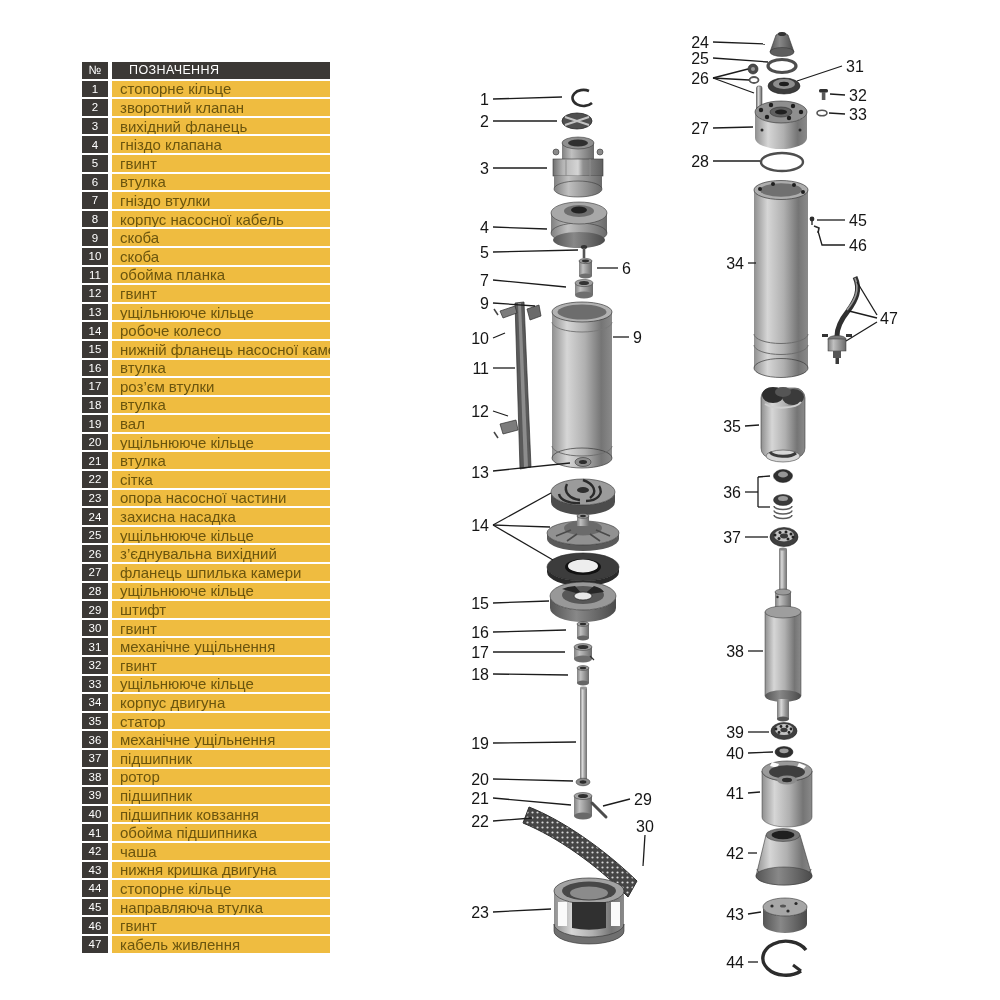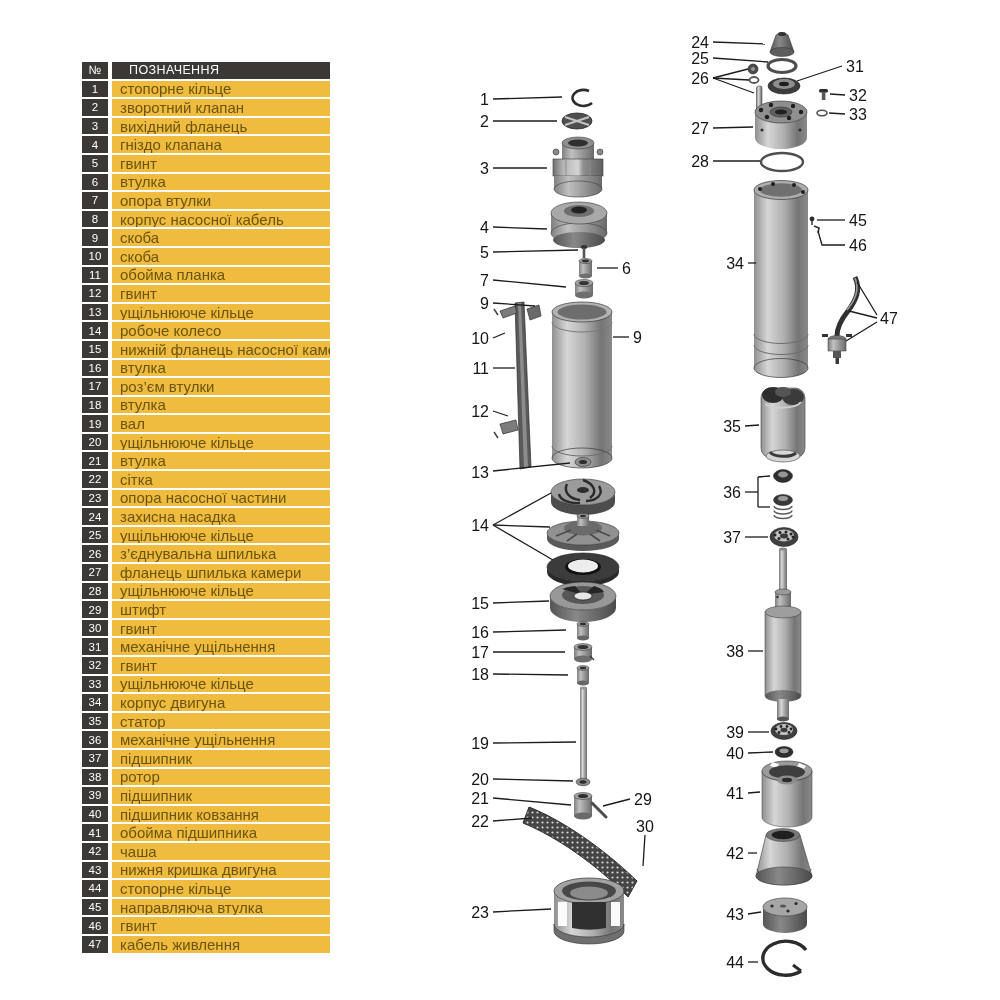--- a/index.html
+++ b/index.html
@@ -494,21 +494,21 @@
     <div class="t-row">
       <div class="num">5</div>
       <div class="desc">гвинт</div>
     </div>
     <div class="t-row">
       <div class="num">6</div>
       <div class="desc">втулка</div>
     </div>
     <div class="t-row">
       <div class="num">7</div>
-      <div class="desc">опора втулки</div>
+      <div class="desc">гніздо втулки</div>
     </div>
     <div class="t-row">
       <div class="num">8</div>
       <div class="desc">корпус насосної кабель</div>
     </div>
     <div class="t-row">
       <div class="num">9</div>
       <div class="desc">скоба</div>
     </div>
     <div class="t-row">
@@ -570,21 +570,21 @@
     <div class="t-row">
       <div class="num">24</div>
       <div class="desc">захисна насадка</div>
     </div>
     <div class="t-row">
       <div class="num">25</div>
       <div class="desc">ущільнююче кільце</div>
     </div>
     <div class="t-row">
       <div class="num">26</div>
-      <div class="desc">з’єднувальна шпилька</div>
+      <div class="desc">з’єднувальна вихідний</div>
     </div>
     <div class="t-row">
       <div class="num">27</div>
       <div class="desc">фланець шпилька камери</div>
     </div>
     <div class="t-row">
       <div class="num">28</div>
       <div class="desc">ущільнююче кільце</div>
     </div>
     <div class="t-row">

